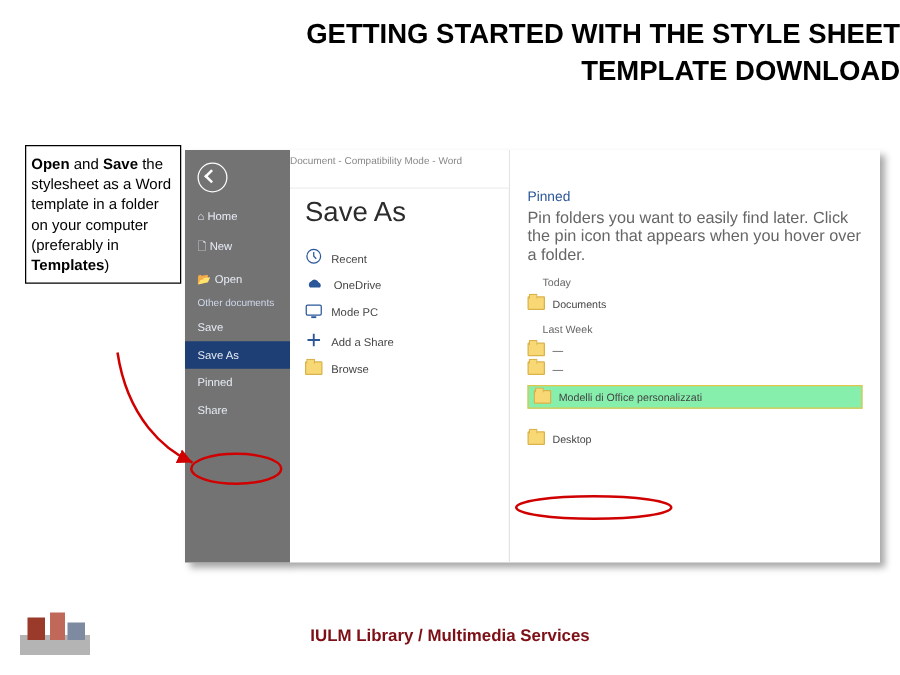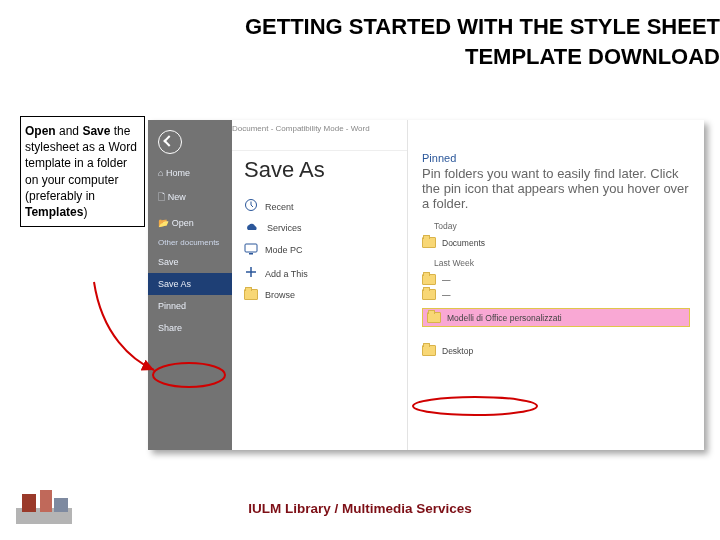--- a/index.html
+++ b/index.html
@@ -19,21 +19,21 @@
 .mid h2{font-family:"Segoe UI Light",Arial;font-weight:300;font-size:22px;color:#2b2b2b;margin:6px 0 10px 12px}
 .loc{display:flex;align-items:flex-end;gap:7px;padding:5px 12px}
 .loc svg{flex:0 0 auto}
 .right{flex:1;padding:32px 14px 8px 14px}
 .right h4{margin:0 0 2px 0;font-size:11px;color:#2b579a;font-weight:400}
 .right .hint{font-size:13px;color:#666;margin-bottom:10px}
 .group{font-size:8.5px;color:#666;margin:8px 0 4px 12px}
 .entry{display:flex;align-items:center;gap:6px;padding:2px 0;font-size:8.5px;color:#444}
 .folder-ic{width:12px;height:9px;background:#f8d775;border:1px solid #d9b34a;border-radius:1px;position:relative}
 .folder-ic:before{content:"";position:absolute;left:0;top:-3px;width:5px;height:3px;background:#f8d775;border:1px solid #d9b34a;border-bottom:none;border-radius:1px 1px 0 0}
-.entry.hl{background:#f9a8d4;border:1px solid #e0c64a;padding:3px 4px}
+.entry.hl{background:#86efac;border:1px solid #e0c64a;padding:3px 4px}
 .annot{position:absolute;pointer-events:none}
 .annot.ell1{left:150px;top:360px;width:78px;height:30px}
 .annot.ell2{left:410px;top:395px;width:130px;height:22px}
 .annot.arrow{left:92px;top:280px}
 .footer{position:absolute;left:50%;transform:translateX(-50%);bottom:24px;font-size:13.5px;font-weight:700;color:#7d0f16}
 .logo{position:absolute;left:16px;bottom:16px;width:56px;height:38px}
 </style>
 </head>
 <body>
 
@@ -67,34 +67,34 @@
         <svg width="14" height="14">
             <circle cx="7" cy="7" r="5.5" fill="none" stroke="#2b579a" stroke-width="1"></circle>
             <path d="M7 3.5V7l2 2" stroke="#2b579a" stroke-width="1" fill="none"></path>
           </svg>
         <span>Recent</span>
       </div>
       <div class="loc">
         <svg width="16" height="11">
             <path d="M4 8a3 3 0 0 1 1-5 3.5 3.5 0 0 1 6 1 2.5 2.5 0 0 1 1 4Z" fill="#2b579a"></path>
           </svg>
-        <span>Services</span>
+        <span>OneDrive</span>
       </div>
       <div class="loc">
         <svg width="14" height="12">
             <rect x="1" y="1" width="12" height="8" rx="1" fill="none" stroke="#2b579a"></rect>
             <rect x="5" y="10" width="4" height="1.5" fill="#2b579a"></rect>
           </svg>
         <span>Mode PC</span>
       </div>
       <div class="loc">
         <svg width="14" height="14">
             <path d="M7 2v10M2 7h10" stroke="#2b579a" stroke-width="1.5"></path>
           </svg>
-        <span>Add a This</span>
+        <span>Add a Share</span>
       </div>
       <div class="loc">
         <div class="folder-ic"></div>
         <span>Browse</span>
       </div>
     </div>
 
     <div class="right">
       <h4>Pinned</h4>
       <div class="hint">Pin folders you want to easily find later. Click the pin icon that appears when you hover over a folder.</div>

